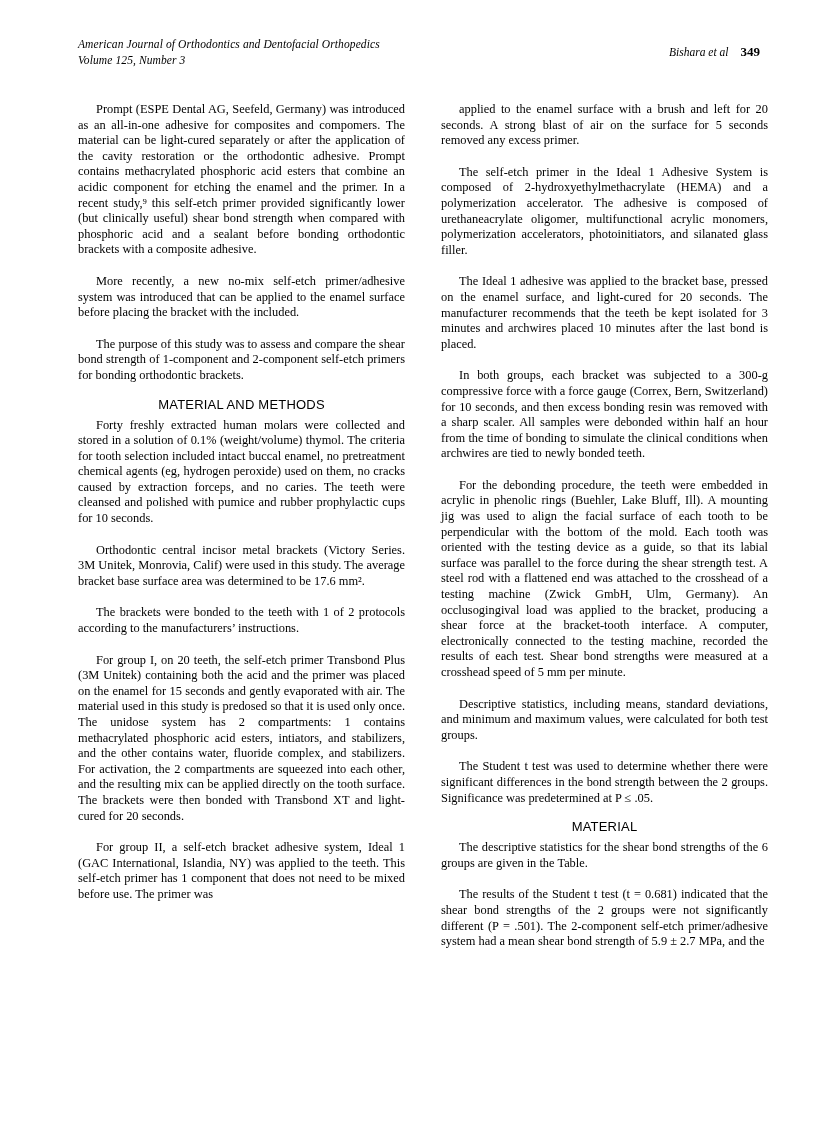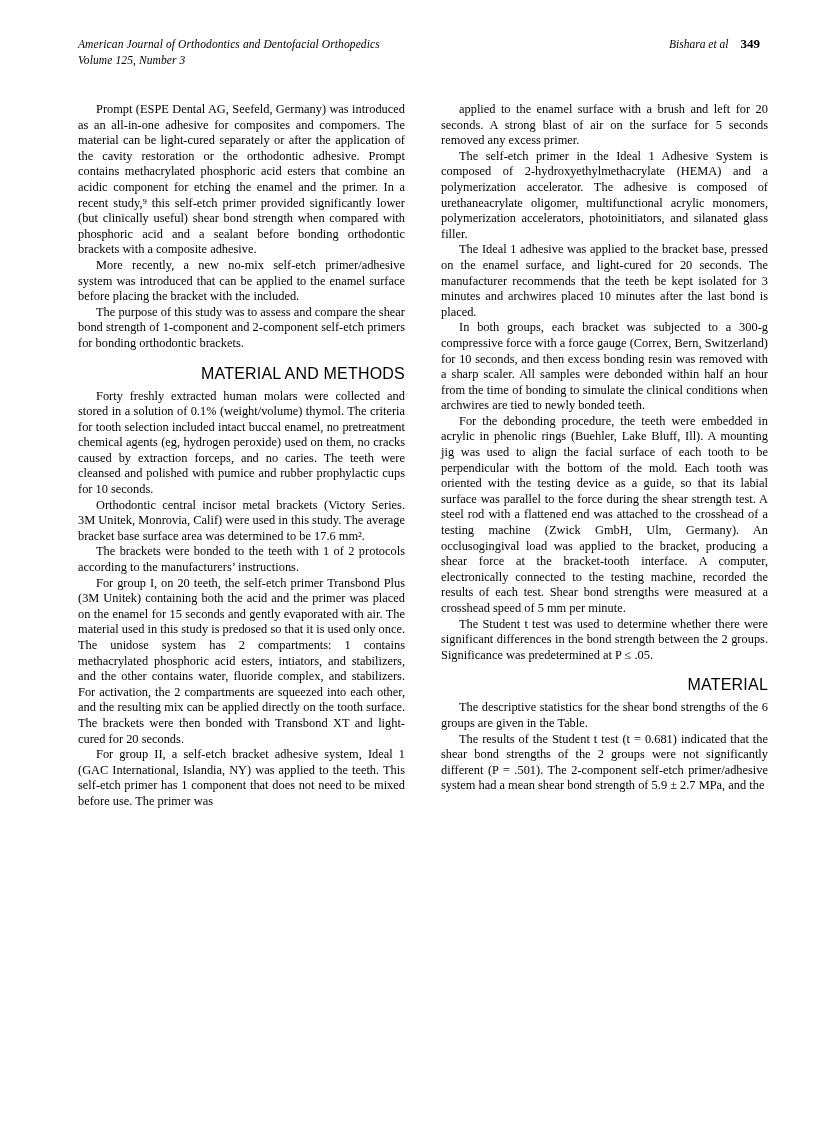--- a/index.html
+++ b/index.html
@@ -35,21 +35,21 @@
     top: 0;
     font-style: italic;
     font-size: 11.5px;
     line-height: 16px;
     letter-spacing: 0.1px;
   }
   .rh-left .line2 { display: block; }
   .rh-right {
     position: absolute;
     right: 0;
-    top: 0;
+    top: 8px;
     font-size: 11.5px;
     line-height: 16px;
     white-space: nowrap;
   }
   .rh-authors {
     font-style: italic;
   }
   .rh-page {
     font-weight: bold;
     font-style: normal;
@@ -67,29 +67,29 @@
     flex: 0 0 327px;
   }
   p.body {
     margin: 0 0 0 0;
     font-size: 12.4px;
     line-height: 15.6px;
     text-align: justify;
     text-indent: 18px;
     hyphens: auto;
   }
-  p.body + p.body { margin-top: 0; }
+  p.body + p.body { margin-top: 16px; }
   h2.section {
     font-family: "Liberation Sans", sans-serif;
-    font-size: 16px;
+    font-size: 13px;
     font-weight: normal;
     letter-spacing: 0.2px;
     margin: 13px 0 6px 0;
     text-indent: 0;
-    text-align: right;
+    text-align: center;
   }
 </style>
 </head>
 <body>
 
 <div class="page">
 
   <div class="running-head">
     <div class="rh-left">
       <span>American Journal of Orthodontics and Dentofacial Orthopedics</span>
@@ -115,20 +115,21 @@
       <p class="body"><span>For group I, on 20 teeth, the self-etch primer Transbond Plus (3M Unitek) containing both the acid and the primer was placed on the enamel for 15 seconds and gently evaporated with air. The material used in this study is predosed so that it is used only once. The unidose system has 2 compartments: 1 contains methacrylated phosphoric acid esters, intiators, and stabilizers, and the other contains water, fluoride complex, and stabilizers. For activation, the 2 compartments are squeezed into each other, and the resulting mix can be applied directly on the tooth surface. The brackets were then bonded with Transbond XT and light-cured for 20 seconds.</span></p>
       <p class="body"><span>For group II, a self-etch bracket adhesive system, Ideal 1 (GAC International, Islandia, NY) was applied to the teeth. This self-etch primer has 1 component that does not need to be mixed before use. The primer was</span></p>
     </div>
 
     <div class="col">
       <p class="body"><span>applied to the enamel surface with a brush and left for 20 seconds. A strong blast of air on the surface for 5 seconds removed any excess primer.</span></p>
       <p class="body"><span>The self-etch primer in the Ideal 1 Adhesive System is composed of 2-hydroxyethylmethacrylate (HEMA) and a polymerization accelerator. The adhesive is composed of urethaneacrylate oligomer, multifunctional acrylic monomers, polymerization accelerators, photoinitiators, and silanated glass filler.</span></p>
       <p class="body"><span>The Ideal 1 adhesive was applied to the bracket base, pressed on the enamel surface, and light-cured for 20 seconds. The manufacturer recommends that the teeth be kept isolated for 3 minutes and archwires placed 10 minutes after the last bond is placed.</span></p>
       <p class="body"><span>In both groups, each bracket was subjected to a 300-g compressive force with a force gauge (Correx, Bern, Switzerland) for 10 seconds, and then excess bonding resin was removed with a sharp scaler. All samples were debonded within half an hour from the time of bonding to simulate the clinical conditions when archwires are tied to newly bonded teeth.</span></p>
       <p class="body"><span>For the debonding procedure, the teeth were embedded in acrylic in phenolic rings (Buehler, Lake Bluff, Ill). A mounting jig was used to align the facial surface of each tooth to be perpendicular with the bottom of the mold. Each tooth was oriented with the testing device as a guide, so that its labial surface was parallel to the force during the shear strength test. A steel rod with a flattened end was attached to the crosshead of a testing machine (Zwick GmbH, Ulm, Germany). An occlusogingival load was applied to the bracket, producing a shear force at the bracket-tooth interface. A computer, electronically connected to the testing machine, recorded the results of each test. Shear bond strengths were measured at a crosshead speed of 5 mm per minute.</span></p>
+      <p class="body"><span>Descriptive statistics, including means, standard deviations, and minimum and maximum values, were calculated for both test groups.</span></p>
       <p class="body"><span>The Student t test was used to determine whether there were significant differences in the bond strength between the 2 groups. Significance was predetermined at P ≤ .05.</span></p>
 
       <h2 class="section">MATERIAL</h2>
 
       <p class="body"><span>The descriptive statistics for the shear bond strengths of the 6 groups are given in the Table.</span></p>
       <p class="body"><span>The results of the Student t test (t = 0.681) indicated that the shear bond strengths of the 2 groups were not significantly different (P = .501). The 2-component self-etch primer/adhesive system had a mean shear bond strength of 5.9 ± 2.7 MPa, and the</span></p>
     </div>
 
   </div>
 </div>

